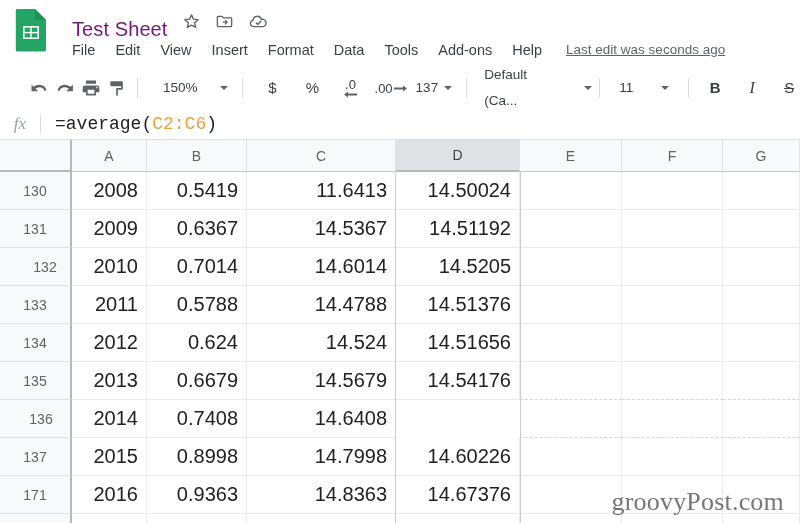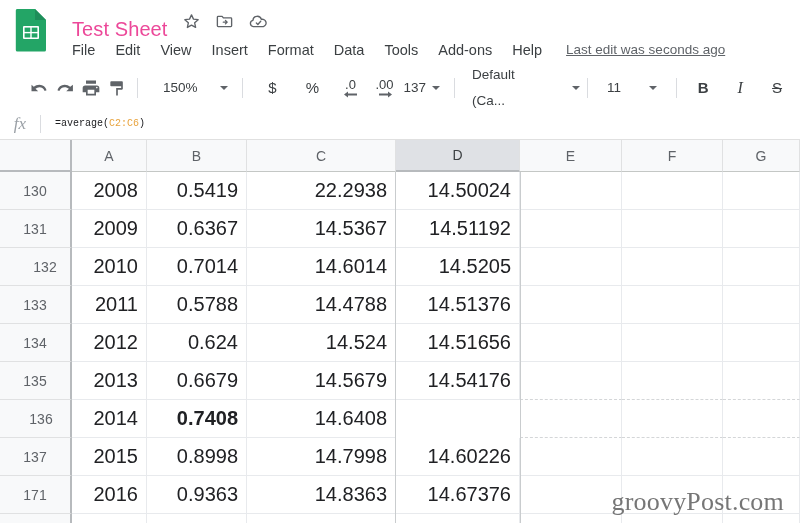--- a/index.html
+++ b/index.html
@@ -26,21 +26,21 @@
   .logo {
     position: absolute; left: 14px; top: 8px;
     width: 34px; height: 44px;
   }
   .title-row {
     position: absolute; left: 72px; top: 4px;
     height: 34px;
     display: flex; align-items: center; gap: 14px;
   }
   .doc-title {
-    font-size: 20px; color: #ec4899; letter-spacing: .1px;
+    font-size: 20px; color: #701a75; letter-spacing: .1px;
     white-space: nowrap;
     margin-top: 16px;
   }
   .ticon {
     width: 19px; height: 19px; display: block; cursor: pointer;
     color: #5f6368;
   }
   .menu-row {
     position: absolute; left: 72px; top: 38px;
     display: flex; align-items: center; gap: 0px;
@@ -100,21 +100,21 @@
   }
   .fx-icon {
     width: 40px; text-align: center;
     font-family: "Liberation Serif", serif; font-style: italic;
     font-size: 17px; color: #9aa0a6; flex: none;
   }
   .fx-div { width:1px; height: 18px; background:#dadce0; flex:none; }
   .fx-input {
     flex: 1; padding-left: 14px;
     font-family: "Liberation Mono", monospace;
-    font-size: 10px; color: #202124;
+    font-size: 18px; color: #202124;
     white-space: nowrap; overflow: hidden;
   }
   .fx-ref { color: #e8a33d; }
 
   
   .grid {
     position: absolute; left: 0; top: 140px; width: 800px; height: 383px;
     background: #ffffff;
   }
   .colhead {
@@ -270,21 +270,21 @@
     <div class="tb-btn">
       <span style="display:flex;flex-direction:column;align-items:center;">
         <span class="tb-txt" style="font-size:13px;line-height:13px;">.0</span>
         <svg width="14" height="7" viewBox="0 0 14 7" fill="#5f6368">
             <path d="M0 3.5 L4 .6 V2.6 H13 v1.8 H4 v2z"></path>
           </svg>
       </span>
     </div>
     <div style="width:8px;flex:none;"></div>
     <div class="tb-btn">
-      <span style="display:flex;flex-direction:column;align-items:center;">
+      <span style="display:flex;flex-direction:row;align-items:center;">
         <span class="tb-txt" style="font-size:13px;line-height:13px;">.00</span>
         <svg width="14" height="7" viewBox="0 0 14 7" fill="#5f6368">
             <path d="M14 3.5 L10 .6 V2.6 H1 v1.8 h9 v2z"></path>
           </svg>
       </span>
     </div>
     <div style="width:6px;flex:none;"></div>
     <div class="tb-dd">
       <span class="tb-txt">137</span>
       <span class="caret"></span>
@@ -340,21 +340,21 @@
       <div class="ch-cell" style="left:247px; width:149px;">C</div>
       <div class="ch-cell sel" style="left:396px; width:124px;">D</div>
       <div class="ch-cell" style="left:520px; width:102px;">E</div>
       <div class="ch-cell" style="left:622px; width:101px;">F</div>
       <div class="ch-cell" style="left:723px; width:77px;">G</div>
     </div>
 
     <div class="rowhead" style="top:32px;">130</div>
     <div class="cell num" style="top:32px;left:72px;width:75px;">2008</div>
     <div class="cell num" style="top:32px;left:147px;width:100px;">0.5419</div>
-    <div class="cell num" style="top:32px;left:247px;width:149px;">22.2938</div>
+    <div class="cell num" style="top:32px;left:247px;width:149px;">11.6413</div>
     <div class="cell num" style="top:32px;left:396px;width:124px;">14.50024</div>
     <div class="cell" style="top:32px;left:520px;width:102px;"></div>
     <div class="cell" style="top:32px;left:622px;width:101px;"></div>
     <div class="cell" style="top:32px;left:723px;width:77px;"></div>
 
     <div class="rowhead" style="top:70px;">131</div>
     <div class="cell num" style="top:70px;left:72px;width:75px;">2009</div>
     <div class="cell num" style="top:70px;left:147px;width:100px;">0.6367</div>
     <div class="cell num" style="top:70px;left:247px;width:149px;">14.5367</div>
     <div class="cell num" style="top:70px;left:396px;width:124px;">14.51192</div>
@@ -393,21 +393,21 @@
     <div class="cell num" style="top:222px;left:72px;width:75px;">2013</div>
     <div class="cell num" style="top:222px;left:147px;width:100px;">0.6679</div>
     <div class="cell num" style="top:222px;left:247px;width:149px;">14.5679</div>
     <div class="cell num" style="top:222px;left:396px;width:124px;">14.54176</div>
     <div class="cell dashed" style="top:222px;left:520px;width:102px;"></div>
     <div class="cell dashed" style="top:222px;left:622px;width:101px;"></div>
     <div class="cell dashed" style="top:222px;left:723px;width:77px;"></div>
 
     <div class="rowhead" style="top:260px;padding-left:12px;">136</div>
     <div class="cell num" style="top:260px;left:72px;width:75px;">2014</div>
-    <div class="cell num" style="top:260px;left:147px;width:100px;font-weight:bold;">0.7408</div>
+    <div class="cell num" style="top:260px;left:147px;width:100px;">0.7408</div>
     <div class="cell num" style="top:260px;left:247px;width:149px;">14.6408</div>
     <div class="cell dashed" style="top:260px;left:520px;width:102px;"></div>
     <div class="cell dashed" style="top:260px;left:622px;width:101px;"></div>
     <div class="cell dashed" style="top:260px;left:723px;width:77px;"></div>
 
     <div class="rowhead" style="top:298px;">137</div>
     <div class="cell num" style="top:298px;left:72px;width:75px;">2015</div>
     <div class="cell num" style="top:298px;left:147px;width:100px;">0.8998</div>
     <div class="cell num" style="top:298px;left:247px;width:149px;">14.7998</div>
     <div class="cell num" style="top:298px;left:396px;width:124px;">14.60226</div>

